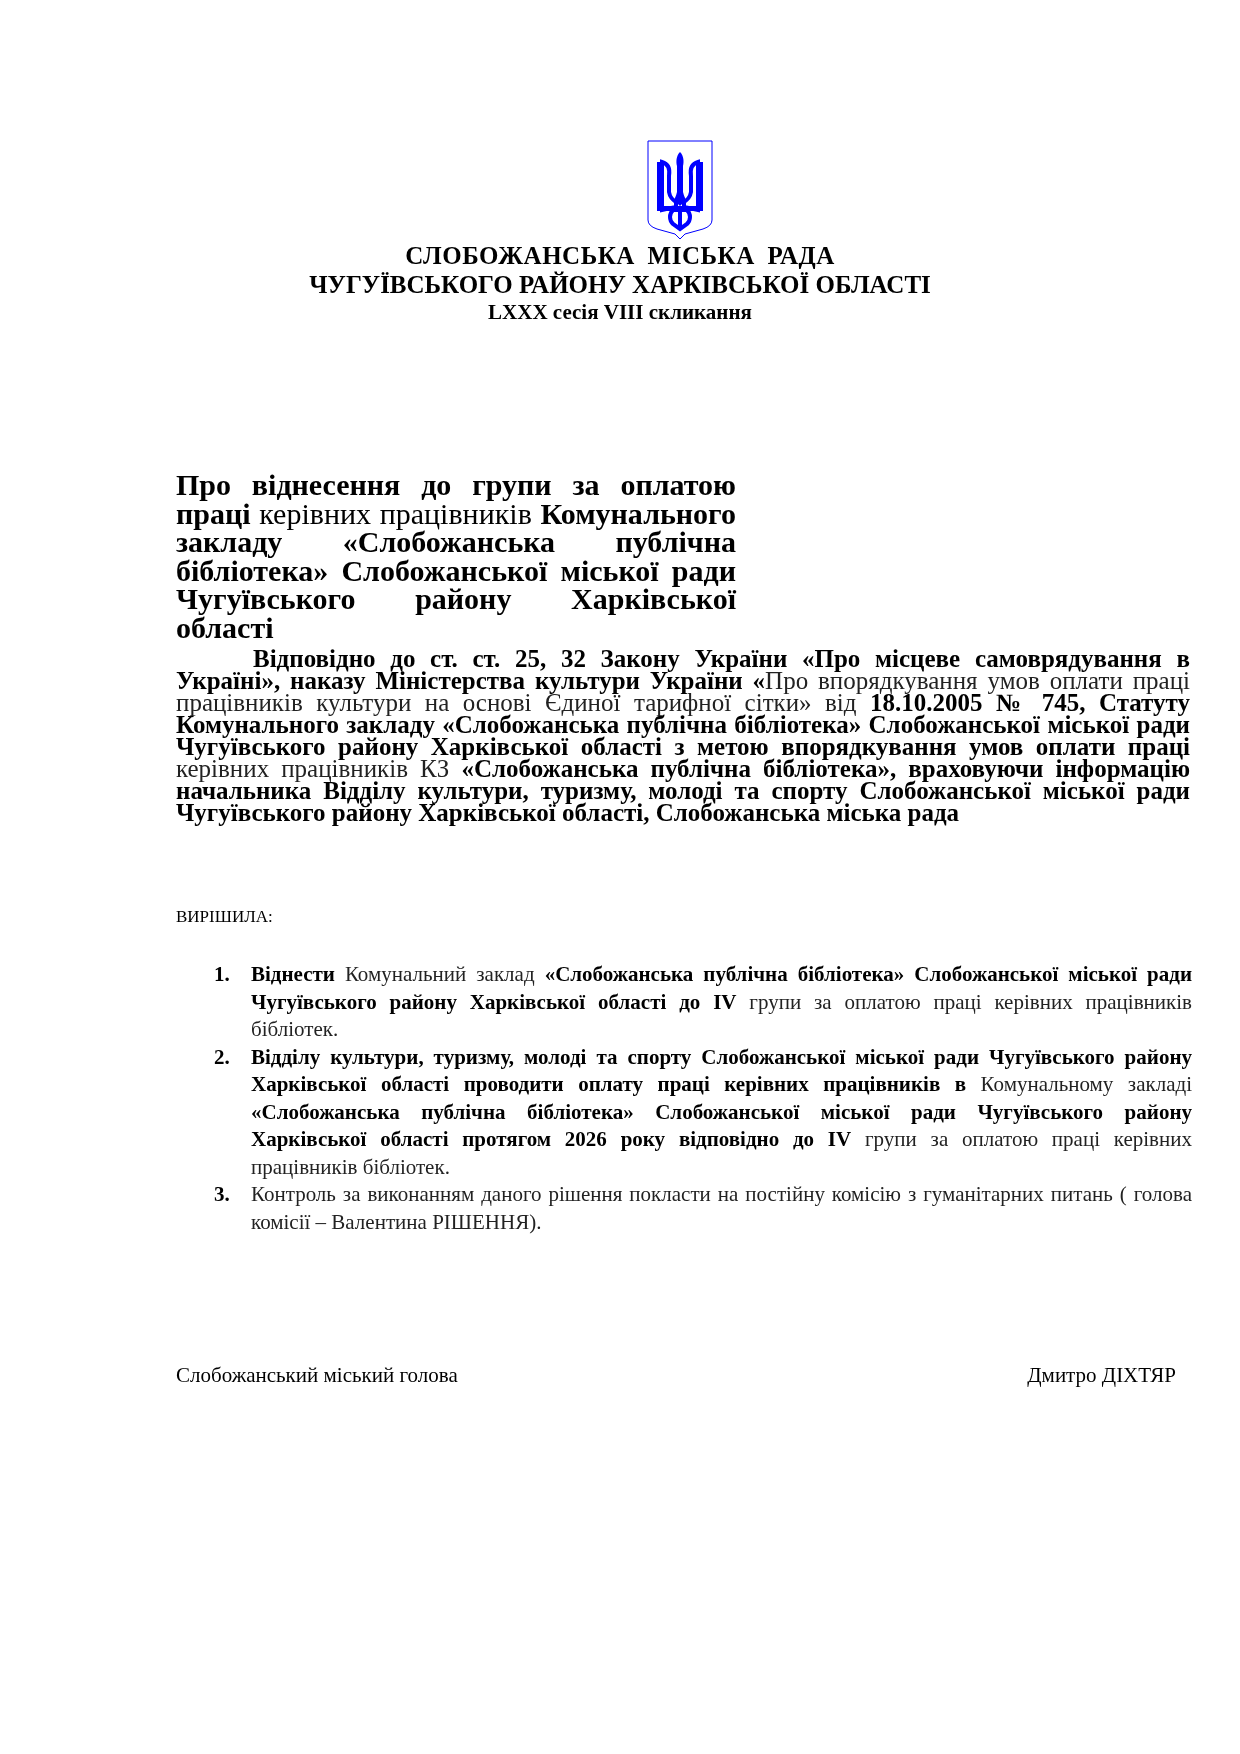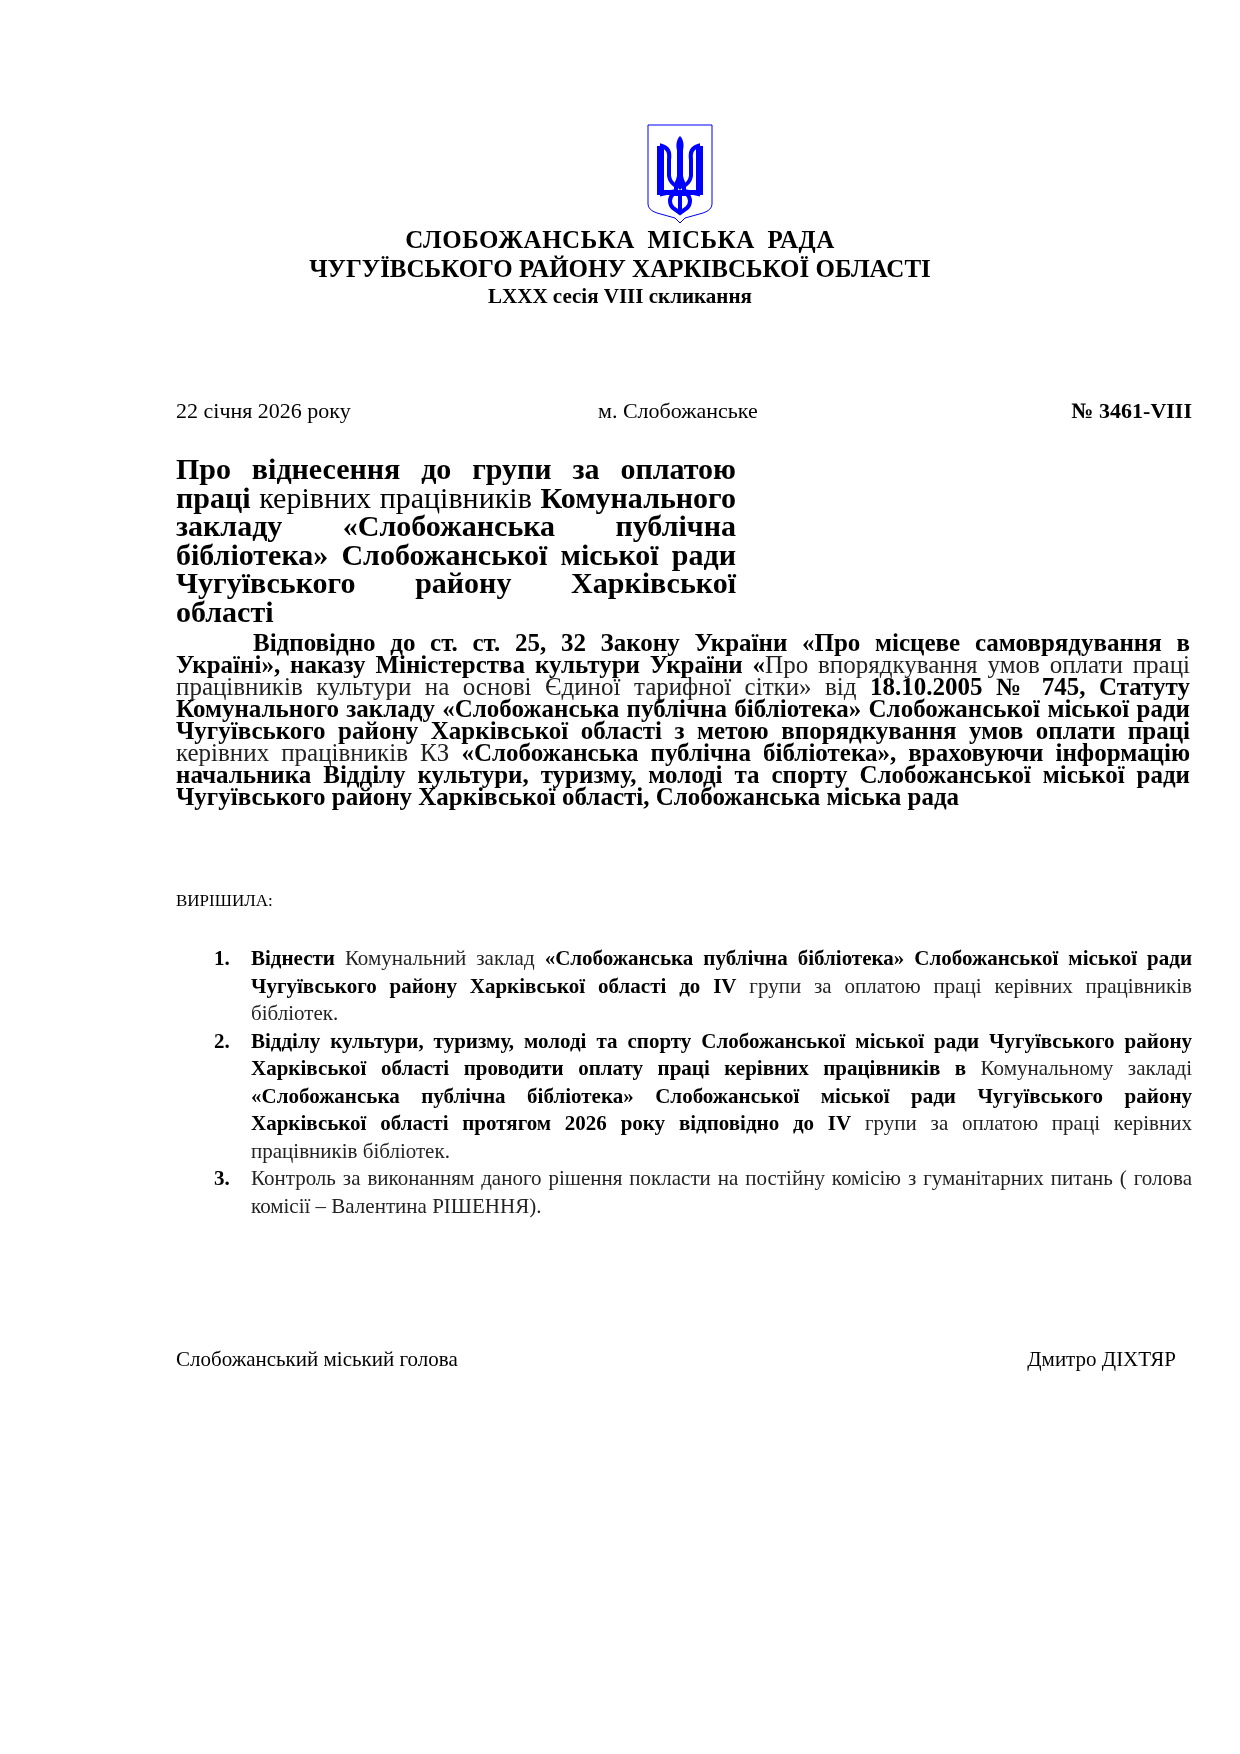--- a/index.html
+++ b/index.html
@@ -1,18 +1,18 @@
 <!DOCTYPE html>
 <html><head>
 <meta charset="utf-8">
 <style>
   html, body { margin: 0; padding: 0; background: #ffffff; }
   body { width: 1240px; height: 1754px; position: relative; overflow: hidden;
          font-family: "Liberation Serif", "DejaVu Serif", serif; color: #000; }
-  .page { position: absolute; left: 0; top: 0; width: 1240px; height: 1631px; }
+  .page { position: absolute; left: 0; top: 16px; width: 1240px; height: 1631px; }
   .emblem { position: absolute; left: 645px; top: 124px; width: 70px; height: 100px; }
   .hdr { position: absolute; left: 0; width: 1240px; text-align: center; font-weight: bold; }
   .h1 { top: 226px; font-size: 25px; letter-spacing: 0.5px; word-spacing: 6px; }
   .h2 { top: 255px; font-size: 25px; }
   .h3 { top: 284px; font-size: 21px; }
   .title { top: 344px; font-size: 22px; }
   .dateline { position: absolute; top: 398px; left: 176px; width: 1016px; height: 30px;
               font-size: 22px; }
   .dateline .d { position: absolute; left: 0; }
   .dateline .c { position: absolute; left: 422px; }
@@ -50,25 +50,20 @@
       <rect x="12" y="66" width="46" height="5"></rect>
       <path d="M28 70 C24 74 24 80 28 84 L35 89 L42 84 C46 80 46 74 42 70 Z" fill="none" stroke="#0000FF" stroke-width="4"></path>
       <rect x="33" y="66" width="4" height="22"></rect>
     </g>
   </svg>
 
   <div class="hdr h1">СЛОБОЖАНСЬКА  МІСЬКА  РАДА</div>
   <div class="hdr h3">LXXX сесія VIII скликання</div>
   <div class="hdr h2">ЧУГУЇВСЬКОГО РАЙОНУ ХАРКІВСЬКОЇ ОБЛАСТІ</div>
 
-  <div class="dateline">
-    <span class="d">22 січня  2026 року</span>
-    <span class="c">м. Слобожанське</span>
-    <span class="n b">№ 3461-VIII</span>
-  </div>
 
   <div class="subject"><span>Про віднесення до групи за оплатою праці </span><span class="r">керівних працівників</span><span> Комунального закладу «Слобожанська публічна бібліотека» Слобожанської міської ради Чугуївського району Харківської області</span></div>
 
   <div class="body"><span class="b">Відповідно до ст. ст. 25, 32 Закону України «Про місцеве самоврядування в Україні», наказу Міністерства культури України «</span><span class="g">Про впорядкування умов оплати праці працівників культури на основі Єдиної тарифної сітки» від </span><span class="b">18.10.2005 № 745, Статуту Комунального закладу «Слобожанська публічна бібліотека» Слобожанської міської ради Чугуївського району Харківської області з метою впорядкування умов оплати праці</span><span class="g"> керівних працівників КЗ </span><span class="b">«Слобожанська публічна бібліотека», враховуючи інформацію начальника Відділу культури, туризму, молоді та спорту Слобожанської міської ради Чугуївського району Харківської області,   Слобожанська міська рада</span></div>
 
   <div class="resolved">ВИРІШИЛА:</div>
 
   <ol class="list">
     <li>
       <span class="num">1.</span><span class="b">Віднести</span><span class="g"> Комунальний заклад  </span><span class="b">«Слобожанська публічна бібліотека» Слобожанської міської ради Чугуївського району Харківської області до IV</span><span class="g"> групи за оплатою праці керівних працівників бібліотек.</span>

